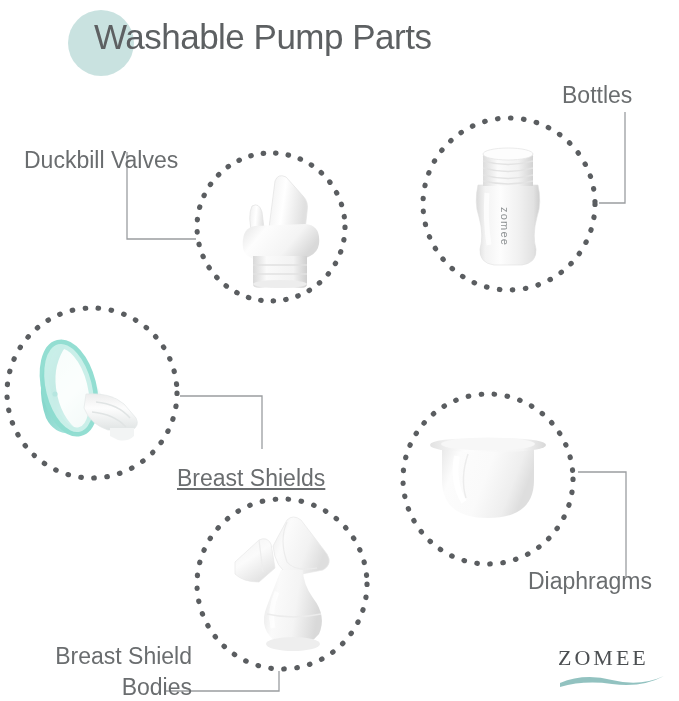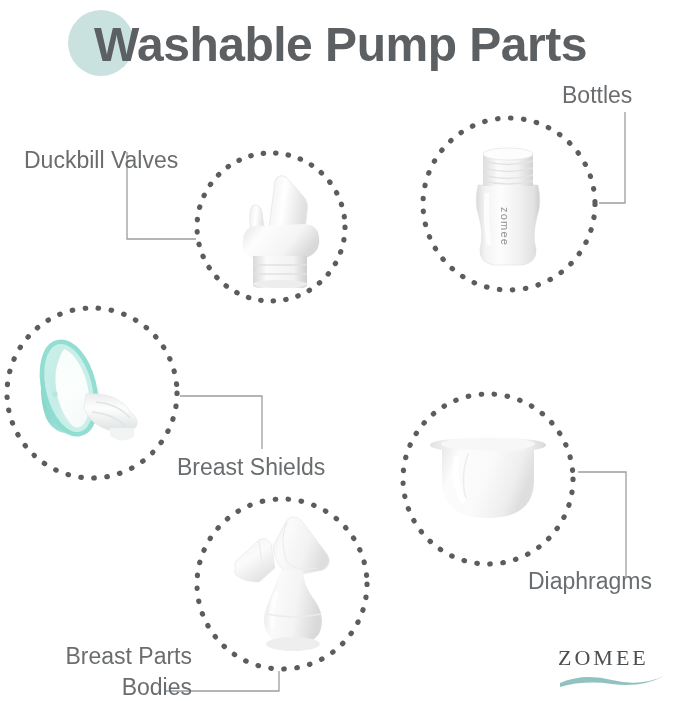--- a/index.html
+++ b/index.html
@@ -13,21 +13,21 @@
   .stage { position:absolute; inset:0; }
 
   
   .title-blob{
     position:absolute; left:68px; top:10px;
     width:66px; height:66px; border-radius:50%;
     background:#c4e0dd; opacity:.92;
   }
   .title{
     position:absolute; left:94px; top:17px;
-    font-size:48px; font-weight:bold;
+    font-size:35px; font-weight:normal;
     letter-spacing:-0.5px;
     color:#5d6062;
     white-space:nowrap;
   }
 
   
   .dotcircle{ position:absolute; }
   .dotcircle svg{ display:block; overflow:visible; }
 
   
@@ -208,21 +208,21 @@
       <path d="M84 96 L108 96 L108 104 Q102 110 92 108 L84 104 Z" fill="#f2f4f4"></path>
     </svg>
   </div>
 
   <div class="leader" style="left:0; top:0;">
     <svg width="679" height="701">
         <polyline points="180,396 262,396 262,449" fill="none" stroke="#9a9da0" stroke-width="1.3"></polyline>
       </svg>
   </div>
 
-  <div class="lbl" style="left:177px; top:454px;">Breast Shields</div>
+  <div class="lbl" style="left:177px; top:465px;text-decoration:underline;">Breast Shields</div>
 
   <div class="dotcircle" style="left:399px; top:390px;">
     <svg width="178" height="178" viewBox="0 0 178 178">
       <circle cx="89" cy="89" r="85" fill="none" stroke="#5a5d60" stroke-width="5.2" stroke-linecap="round" stroke-dasharray="0.5 12.6"></circle>
     </svg>
   </div>
 
   <div class="photo" style="left:424px; top:432px;">
     <svg width="128" height="96" viewBox="0 0 128 96">
       <defs>
@@ -300,21 +300,21 @@
     </svg>
   </div>
 
   <div class="leader" style="left:0; top:0;">
     <svg width="679" height="701">
         <polyline points="164,691 279,691 279,671" fill="none" stroke="#9a9da0" stroke-width="1.3"></polyline>
       </svg>
   </div>
 
   <div class="lbl two-line" style="left:12px; top:641px; width:180px;">
-    <div>Breast Parts</div>
+    <div>Breast Shield</div>
     <div>Bodies</div>
   </div>
 
   <div class="logo">
     <div class="logo-word">ZOMEE</div>
     <svg class="logo-wave" width="108" height="18" viewBox="0 0 108 18">
       <path d="M2 12 Q26 2 54 9 Q82 16 106 5 Q84 17 54 13 Q26 9 2 16 Z" fill="#7fb7b5" opacity=".85"></path>
     </svg>
   </div>
 

